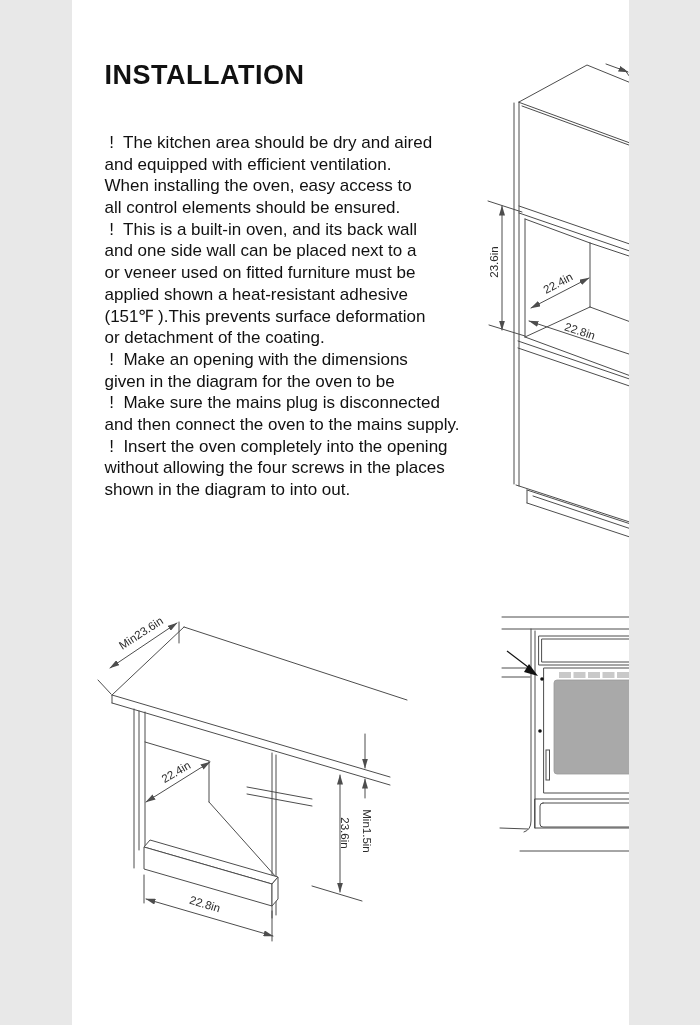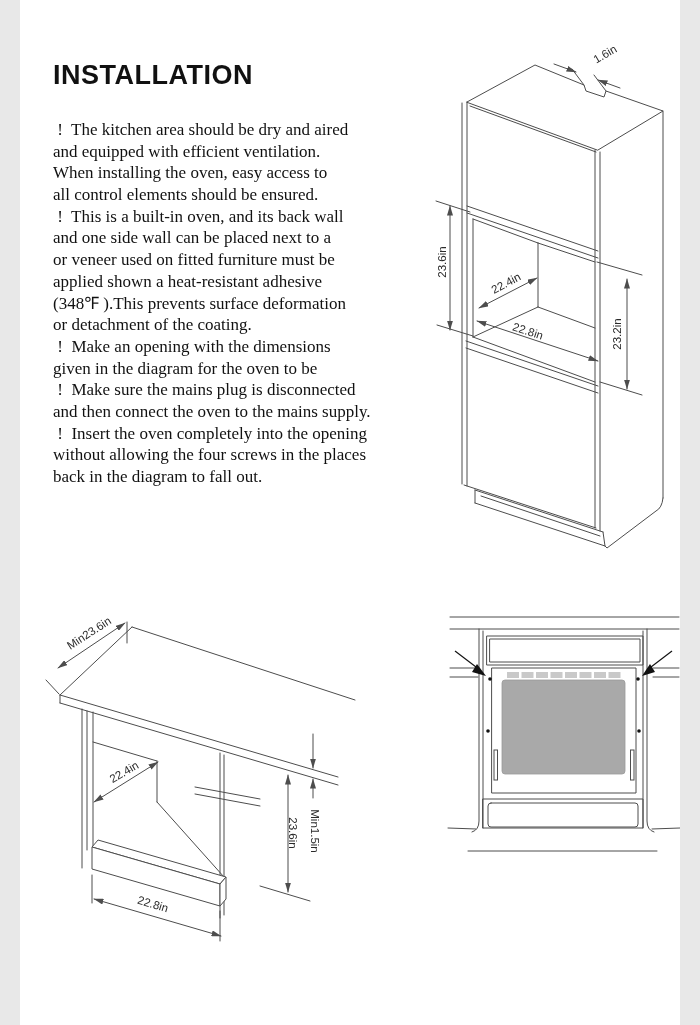--- a/index.html
+++ b/index.html
@@ -1,20 +1,20 @@
 <!DOCTYPE html>
 <html><head>
 <meta charset="utf-8">
 <style>
   html,body{margin:0;padding:0;background:#e8e8e8;}
-  .page{position:relative;width:660px;height:1025px;background:#ffffff;margin:0 auto;
+  .page{position:relative;width:557px;height:1025px;background:#ffffff;margin:0 auto;
         font-family:"Liberation Sans", sans-serif;color:#111;overflow:hidden;}
   .title{position:absolute;left:33px;top:60px;font-size:27px;font-weight:bold;
          letter-spacing:.5px;line-height:30px;}
-  .notes{position:absolute;left:33px;top:119px;font-family:Liberation Serif, serif;}
+  .notes{position:absolute;left:33px;top:132px;}
   .note-line{white-space:pre;font-size:17px;line-height:21.7px;height:21.7px;}
   .diagram{position:absolute;}
   .diagA{left:405px;top:40px;}
   .diagB{left:15px;top:600px;}
   .diagC{left:420px;top:610px;}
   svg .ln{stroke:#4d4d4d;stroke-width:1;fill:none;stroke-linecap:round;stroke-linejoin:round;}
   svg .fw{stroke:#4d4d4d;stroke-width:1;fill:#ffffff;}
   svg text{font-family:"Liberation Sans", sans-serif;font-size:11.5px;fill:#2b2b2b;}
   svg .blk{fill:#111;stroke:none;}
   svg .arrln{stroke:#111;stroke-width:1.2;fill:none;}
@@ -28,29 +28,29 @@
 
   <div class="notes">
     <div class="note-line"> !  The kitchen area should be dry and aired</div>
     <div class="note-line">and equipped with efficient ventilation.</div>
     <div class="note-line">When installing the oven, easy access to</div>
     <div class="note-line">all control elements should be ensured.</div>
     <div class="note-line"> !  This is a built-in oven, and its back wall</div>
     <div class="note-line">and one side wall can be placed next to a</div>
     <div class="note-line">or veneer used on fitted furniture must be</div>
     <div class="note-line">applied shown a heat-resistant adhesive</div>
-    <div class="note-line">(348℉ ).This prevents surface deformation</div>
+    <div class="note-line">(151℉ ).This prevents surface deformation</div>
     <div class="note-line">or detachment of the coating.</div>
     <div class="note-line"> !  Make an opening with the dimensions</div>
     <div class="note-line">given in the diagram for the oven to be</div>
     <div class="note-line"> !  Make sure the mains plug is disconnected</div>
     <div class="note-line">and then connect the oven to the mains supply.</div>
     <div class="note-line"> !  Insert the oven completely into the opening</div>
     <div class="note-line">without allowing the four screws in the places</div>
-    <div class="note-line">back in the diagram to fall out.</div>
+    <div class="note-line">shown in the diagram to into out.</div>
   </div>
 
   <svg class="diagram diagA" width="295" height="535" viewBox="405 40 295 535" xmlns="http://www.w3.org/2000/svg">
     <defs>
       <marker id="arrA" viewBox="0 0 10 6" markerWidth="10" markerHeight="6" refX="9.5" refY="3" orient="auto-start-reverse" markerUnits="userSpaceOnUse">
         <path d="M0,0 L10,3 L0,6 Z" fill="#4d4d4d"></path>
       </marker>
     </defs>
 
     <g>

